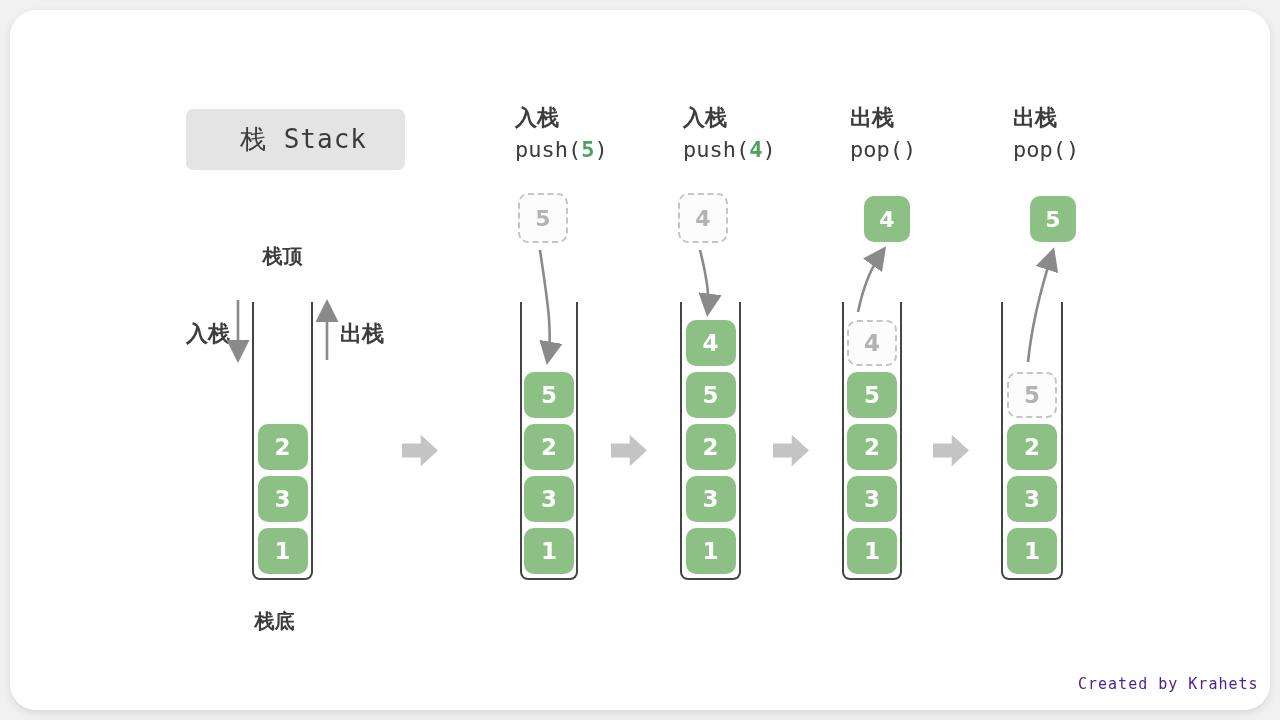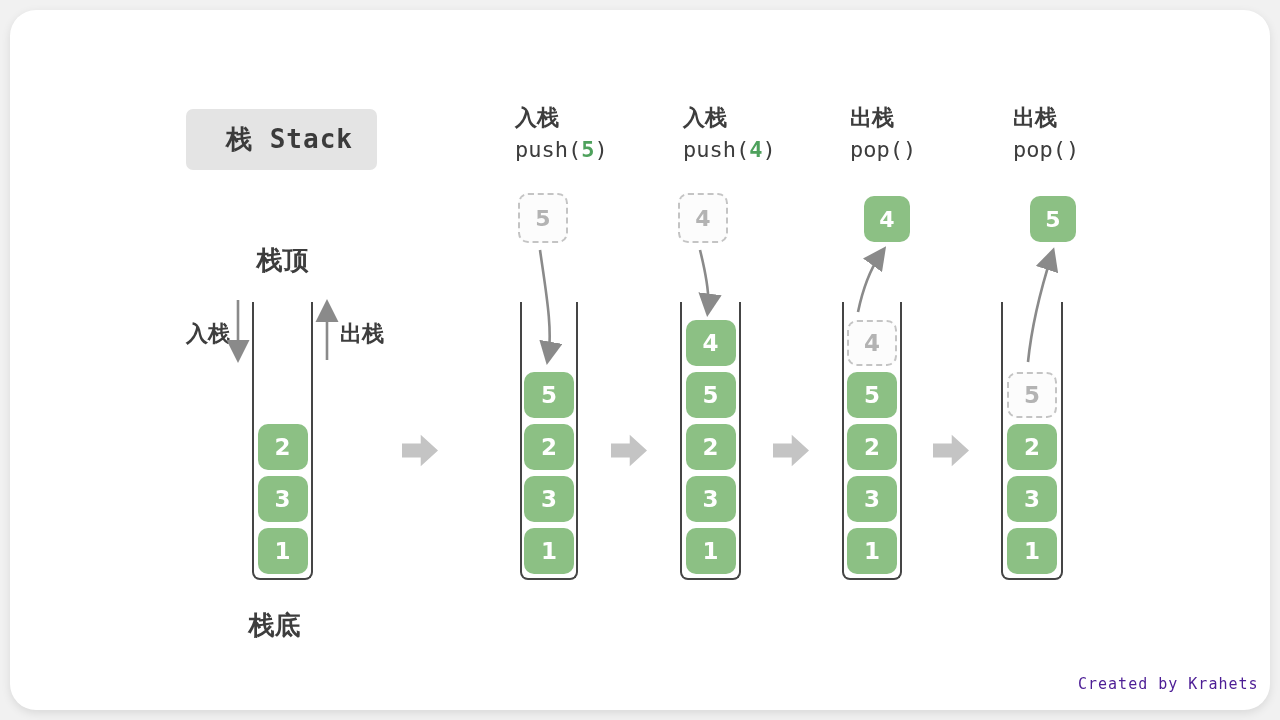--- a/index.html
+++ b/index.html
@@ -4,24 +4,24 @@
 <style>
   * { margin:0; padding:0; box-sizing:border-box; }
   html,body { width:1280px; height:720px; }
   body { background:#f1f1f1; font-family:"DejaVu Sans", sans-serif; overflow:hidden; }
 
   .canvas { position:relative; width:1280px; height:720px; }
   .card   { position:absolute; inset:10px; background:#ffffff; border-radius:26px;
             box-shadow:0 3px 10px rgba(0,0,0,.10); }
 
   
-  .title-chip { position:absolute; left:186px; top:109px; width:191px; height:61px;
+  .title-chip { position:absolute; left:186px; top:109px; width:219px; height:61px;
                 background:#e4e4e4; border-radius:7px; display:flex; align-items:center;
                 justify-content:center; font-family:"DejaVu Sans Mono","DejaVu Sans",monospace;
-                font-size:26px; font-weight:700; color:#3b3b3b; letter-spacing:1px;padding-left:16px; }
+                font-size:26px; font-weight:400; color:#3b3b3b; letter-spacing:1px;padding-left:16px; }
 
   
   .op { position:absolute; top:103px; }
   .op-cn   { font-size:22px; font-weight:700; color:#3d3d3d; line-height:30px; }
   .op-code { font-family:"DejaVu Sans Mono","DejaVu Sans",monospace; font-size:22px;
              font-weight:500; color:#3d3d3d; line-height:34px; margin-top:0; }
   .op-code .arg { color:#4ea15c; font-weight:700; }
 
   
   .stack { position:absolute; top:302px; height:278px;
@@ -40,21 +40,21 @@
   
   .float-box { position:absolute; width:50px; height:50px; border-radius:10px;
                display:flex; align-items:center; justify-content:center;
                font-size:22px; font-weight:700; }
   .float-dashed { background:#fcfcfc; border:2px dashed #c4c4c4; color:#b3b3b3; }
   .float-green  { width:46px; height:46px; background:#8cc084; color:#ffffff; }
 
   
   .side-label { position:absolute; font-size:22px; font-weight:700; color:#3d3d3d; }
   .cap-label  { position:absolute; width:61px; text-align:center;
-                font-size:26px; font-weight:700; color:#3d3d3d; }
+                font-size:20px; font-weight:700; color:#3d3d3d; }
 
   
   .step-arrow { position:absolute; top:433px; width:36px; height:35px; background:#c4c4c4;
                 clip-path:polygon(0% 30%, 52% 30%, 52% 5%, 100% 50%, 52% 95%, 52% 70%, 0% 70%); }
 
   svg.overlay { position:absolute; inset:0; width:1280px; height:720px; pointer-events:none; }
   .curve { fill:none; stroke:#8a8a8a; stroke-width:2.6px; }
 
   .watermark { position:absolute; left:1078px; top:675px;
                font-family:"DejaVu Sans Mono","DejaVu Sans",monospace;

